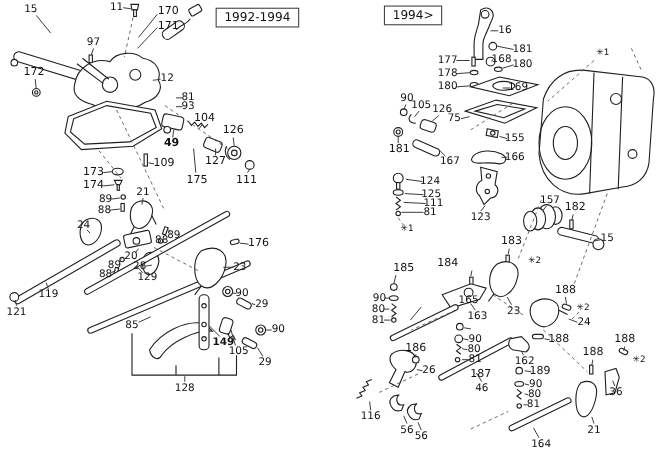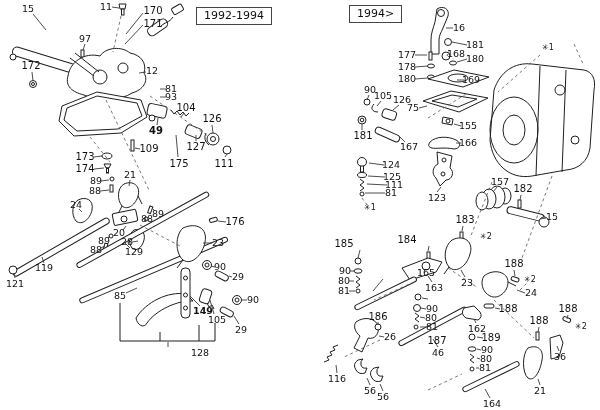--- a/index.html
+++ b/index.html
@@ -323,21 +323,21 @@
       <span class="lbl s1" style="left: 15px; top: 284px;">121</span>
       <span class="lbl s1" style="left: 120px; top: 296px;">85</span>
       <span class="lbl s2" style="left: 235px; top: 222px;">176</span>
       <span class="lbl s1" style="left: 218px; top: 243px;">23</span>
       <span class="lbl s1" style="left: 220px; top: 267px;">90</span>
       <span class="lbl s1" style="left: 238px; top: 277px;">29</span>
       <span class="lbl s1" style="left: 203px; top: 311px; font-weight: bold;">149</span>
       <span class="lbl s1" style="left: 217px; top: 320px;">105</span>
       <span class="lbl s1" style="left: 253px; top: 300px;">90</span>
       <span class="lbl s1" style="left: 241px; top: 330px;">29</span>
-      <span class="lbl s1" style="left: 168px; top: 353px; margin-left: 32px;">128</span>
+      <span class="lbl s1" style="left: 168px; top: 353px;">128</span>
       <span class="lbl s1" style="left: 459px; top: 28px;">16</span>
       <span class="lbl s1" style="left: 407px; top: 55px;">177</span>
       <span class="lbl s1" style="left: 407px; top: 67px;">178</span>
       <span class="lbl s1" style="left: 407px; top: 79px;">180</span>
       <span class="lbl s1" style="left: 475px; top: 45px;">181</span>
       <span class="lbl s1" style="left: 456px; top: 54px;">168</span>
       <span class="lbl s1" style="left: 475px; top: 59px;">180</span>
       <span class="lbl s1" style="left: 471px; top: 80px;">169</span>
       <span class="lbl s1" style="left: 413px; top: 108px;">75</span>
       <span class="lbl s1" style="left: 370px; top: 90px;">90</span>
@@ -353,21 +353,21 @@
       <span class="lbl s1" style="left: 391px; top: 193px;">81</span>
       <span class="lbl s0" style="left: 370px; top: 208px;">✳1</span>
       <span class="lbl s1" style="left: 437px; top: 198px;">123</span>
       <span class="lbl s1" style="left: 500px; top: 182px;">157</span>
       <span class="lbl s2" style="left: 523px; top: 189px;">182</span>
       <span class="lbl s1" style="left: 552px; top: 217px;">15</span>
       <span class="lbl s0" style="left: 548px; top: 48px;">✳1</span>
       <span class="lbl s0" style="left: 486px; top: 237px;">✳2</span>
       <span class="lbl s2" style="left: 465px; top: 220px;">183</span>
       <span class="lbl s2" style="left: 407px; top: 240px;">184</span>
-      <span class="lbl s2" style="left: 344px; top: 244px;">185</span>
+      <span class="lbl s2" style="left: 367px; top: 244px;">185</span>
       <span class="lbl s1" style="left: 345px; top: 271px;">90</span>
       <span class="lbl s1" style="left: 344px; top: 281px;">80</span>
       <span class="lbl s1" style="left: 344px; top: 291px;">81</span>
       <span class="lbl s1" style="left: 385px; top: 273px; margin-left: 41px;">165</span>
       <span class="lbl s1" style="left: 434px; top: 288px;">163</span>
       <span class="lbl s1" style="left: 467px; top: 283px;">23</span>
       <span class="lbl s2" style="left: 437px; top: 299px; margin-top: 42px;">187</span>
       <span class="lbl s1" style="left: 432px; top: 309px;">90</span>
       <span class="lbl s1" style="left: 431px; top: 318px;">80</span>
       <span class="lbl s1" style="left: 432px; top: 327px;">81</span>

